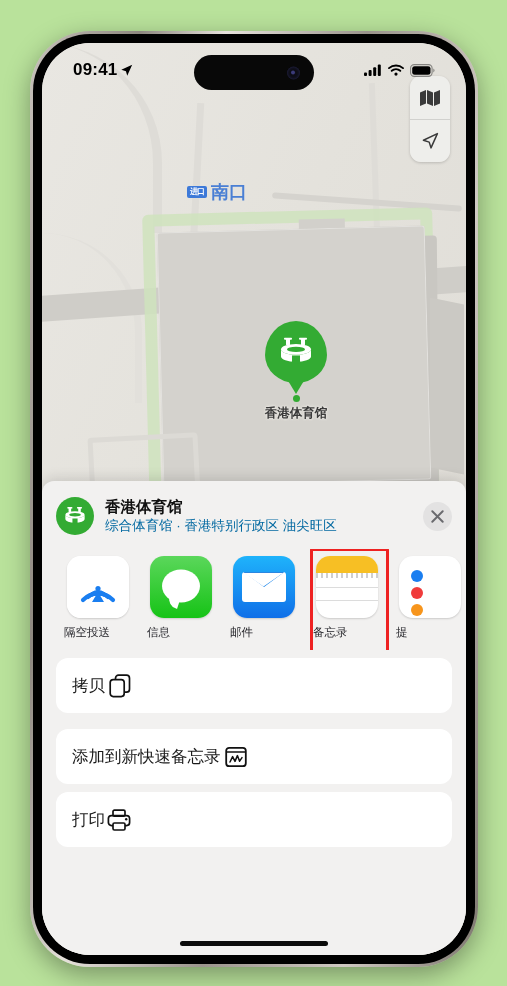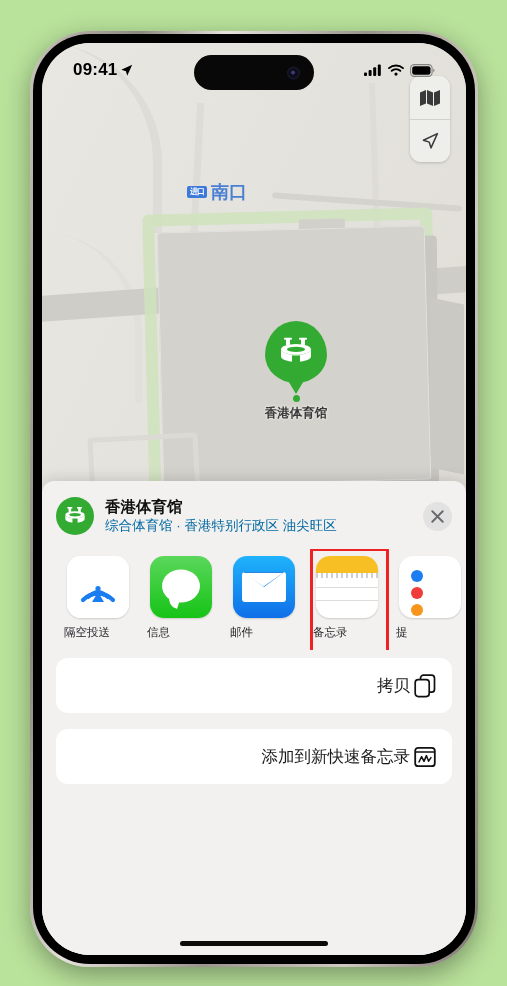--- a/index.html
+++ b/index.html
@@ -214,21 +214,21 @@
   }
   
   .ic-rem{ background:#fff; }
   .rem-dot{ position:absolute; left:12px; width:12px; height:12px; border-radius:50%; }
 
   
   .list-group{
     background:#fff; border-radius:12px; margin:8px 14px 0 14px; overflow:hidden;
   }
   .list-row{
-    display:flex; align-items:center; justify-content:flex-end;
+    display:flex; align-items:center; justify-content:flex-start;
     height:55px; padding:0 16px; cursor:pointer;
   }
   .list-row+.list-row{ box-shadow:inset 0 1px 0 #e6e6e6; }
   .row-label{ font-size:16.5px; color:#1a1a1a; font-weight:500; }
   .row-icon{ width:26px; display:flex; justify-content:flex-end; }
 
   .home-indicator{
     position:absolute; left:50%; bottom:9px; transform:translateX(-50%);
     width:148px; height:5px; border-radius:3px; background:#0b0b0b; z-index:40;
   }
@@ -429,19 +429,32 @@
             <span class="row-icon">
               <svg width="22" height="22" viewBox="0 0 22 22" aria-hidden="true">
                 <rect x="1.2" y="1.8" width="19.6" height="18.4" rx="3" fill="none" stroke="#111" stroke-width="1.8"></rect>
                 <path d="M1.6 6 H20.6" stroke="#111" stroke-width="1.6"></path>
                 <path d="M5 16 L7.6 10.6 L10 15.4 L12.4 9.6 L14.6 15.2 L17 11.6" fill="none" stroke="#111" stroke-width="1.5" stroke-linejoin="round" stroke-linecap="round"></path>
               </svg>
             </span>
           </div>
         </div>
 
+        <div class="list-group">
+          <div class="list-row">
+            <span class="row-label">打印</span>
+            <span class="row-icon">
+              <svg width="24" height="22" viewBox="0 0 24 22" aria-hidden="true">
+                <rect x="6" y="1.2" width="12" height="6" rx="1.4" fill="none" stroke="#111" stroke-width="1.7"></rect>
+                <rect x="1.4" y="6.6" width="21.2" height="10" rx="3" fill="none" stroke="#111" stroke-width="1.7"></rect>
+                <rect x="6" y="14" width="12" height="7" rx="1.4" fill="#fff" stroke="#111" stroke-width="1.7"></rect>
+                <circle cx="19.2" cy="10.2" r="1.2" fill="#111"></circle>
+              </svg>
+            </span>
+          </div>
+        </div>
       </div>
 
       <div class="home-indicator"></div>
 
     </div>
   </div>
 </div>
 
 </body></html>

